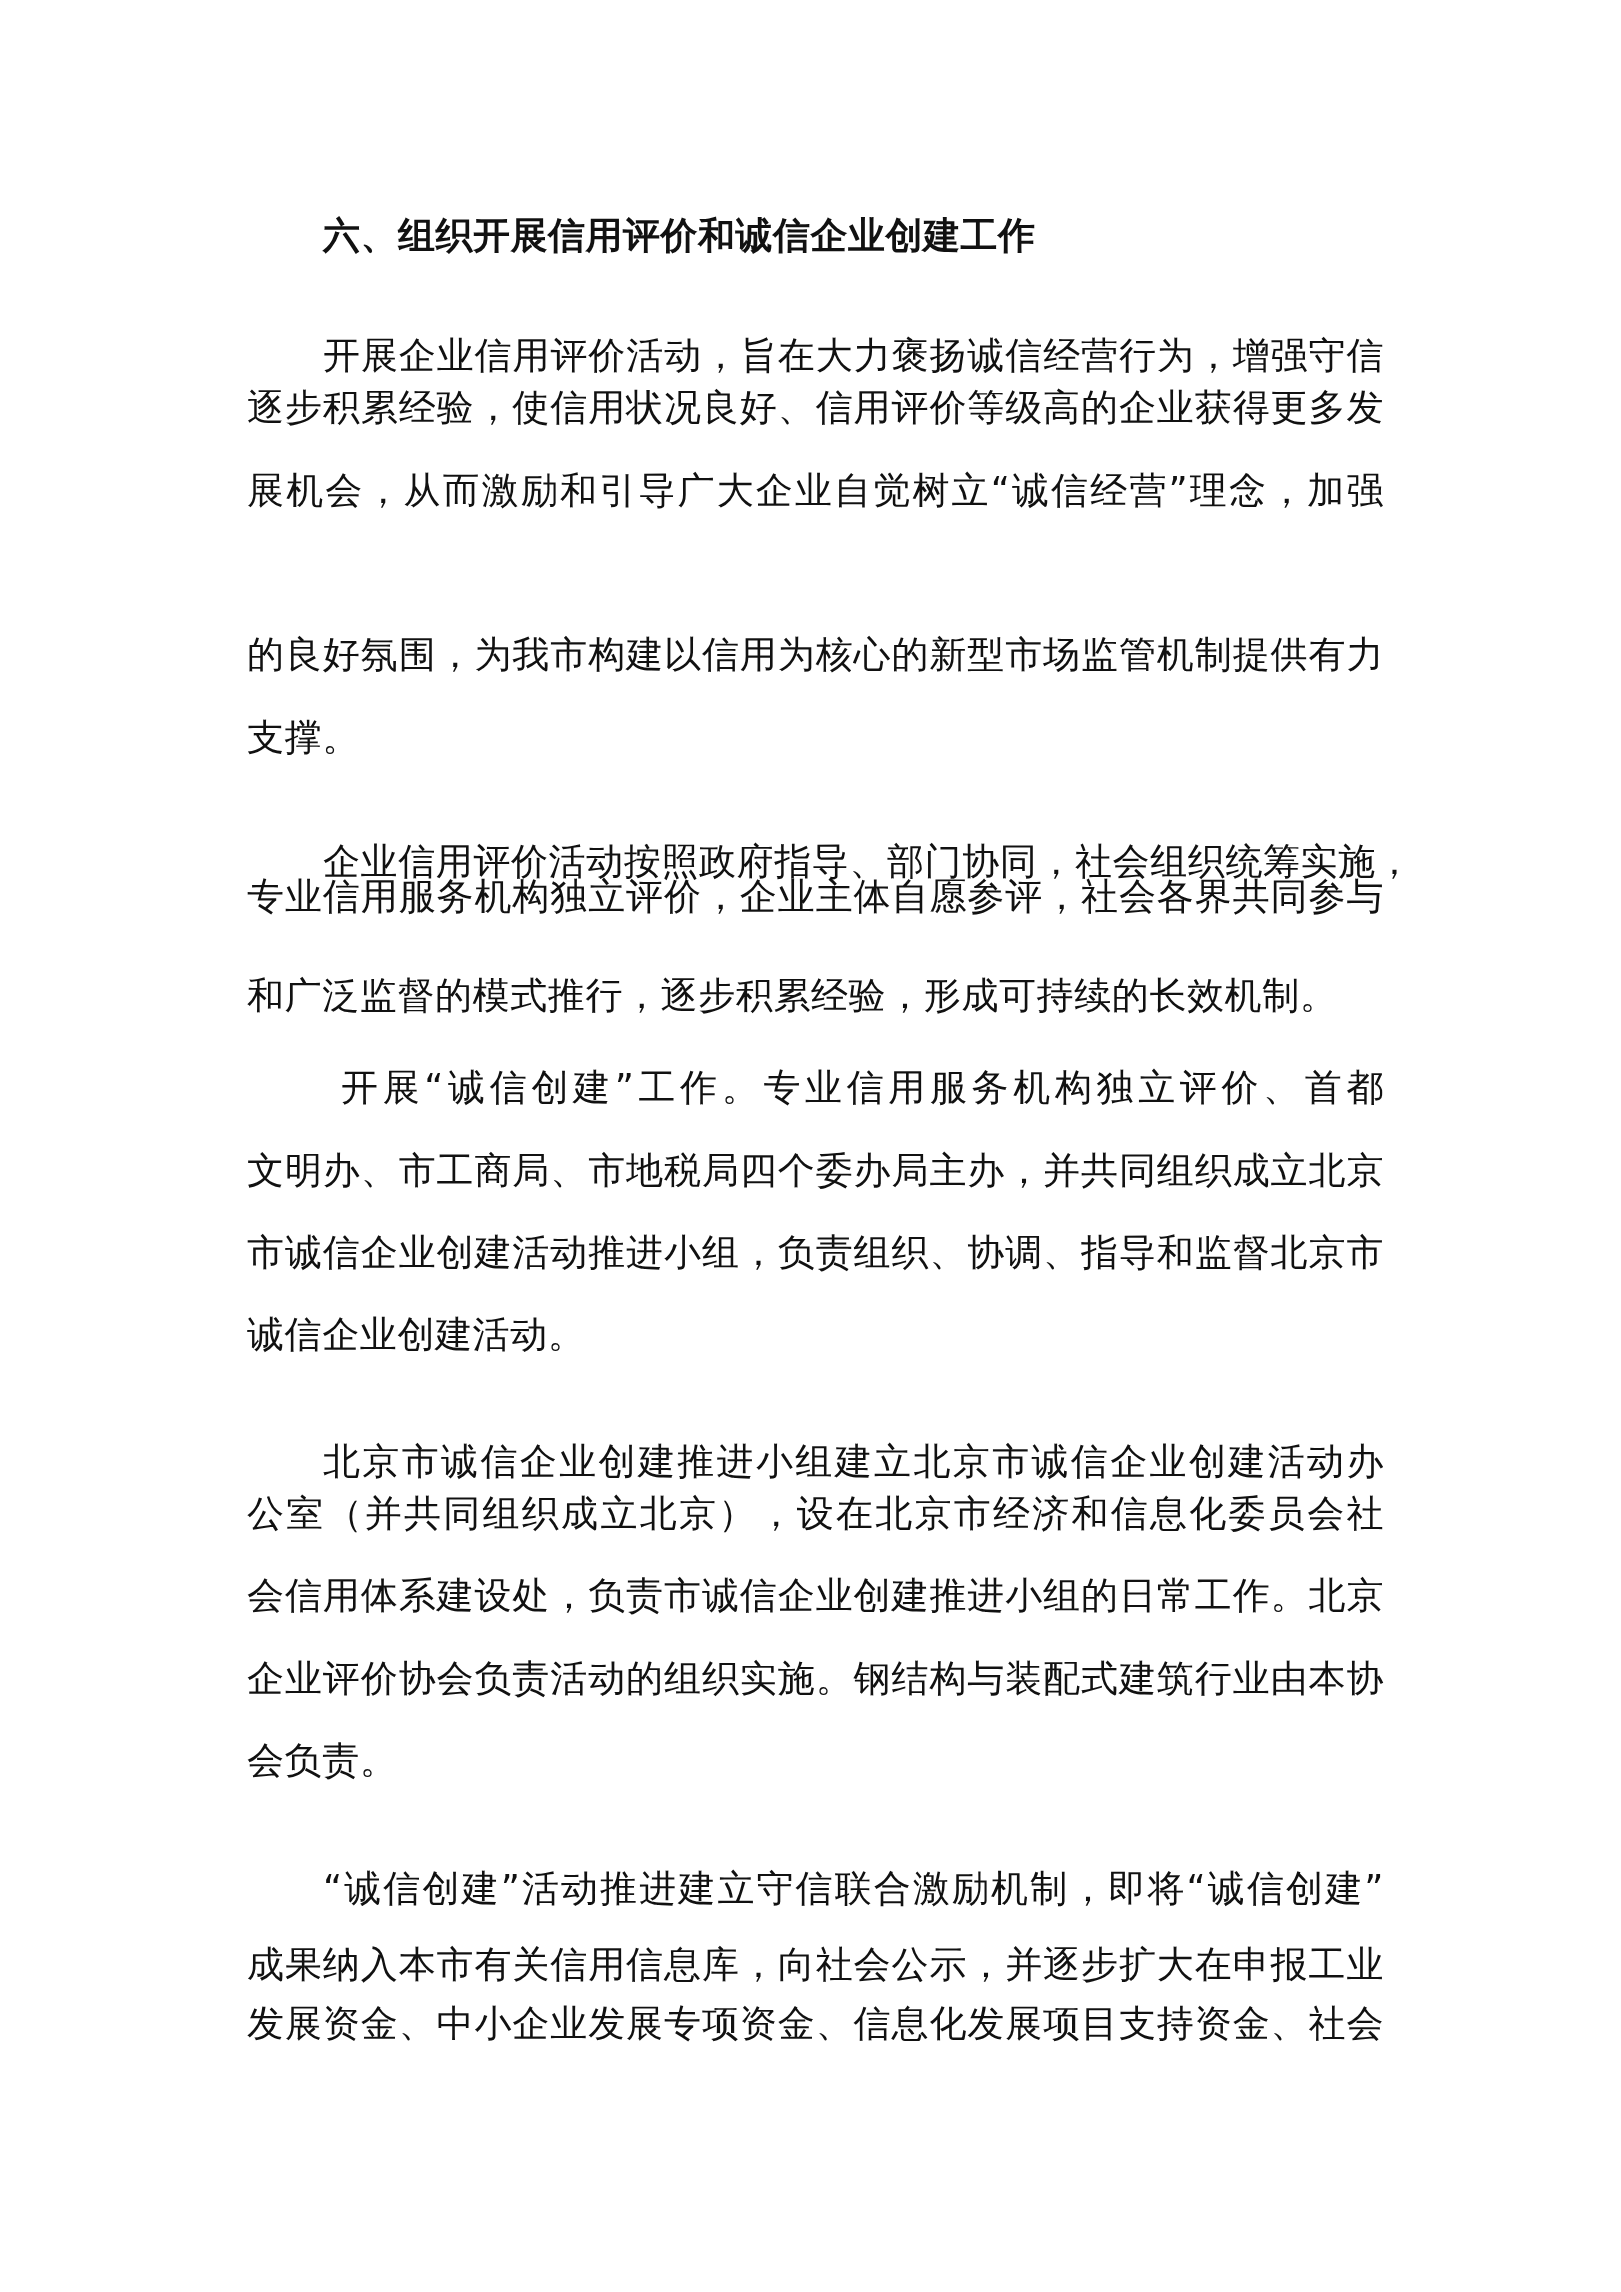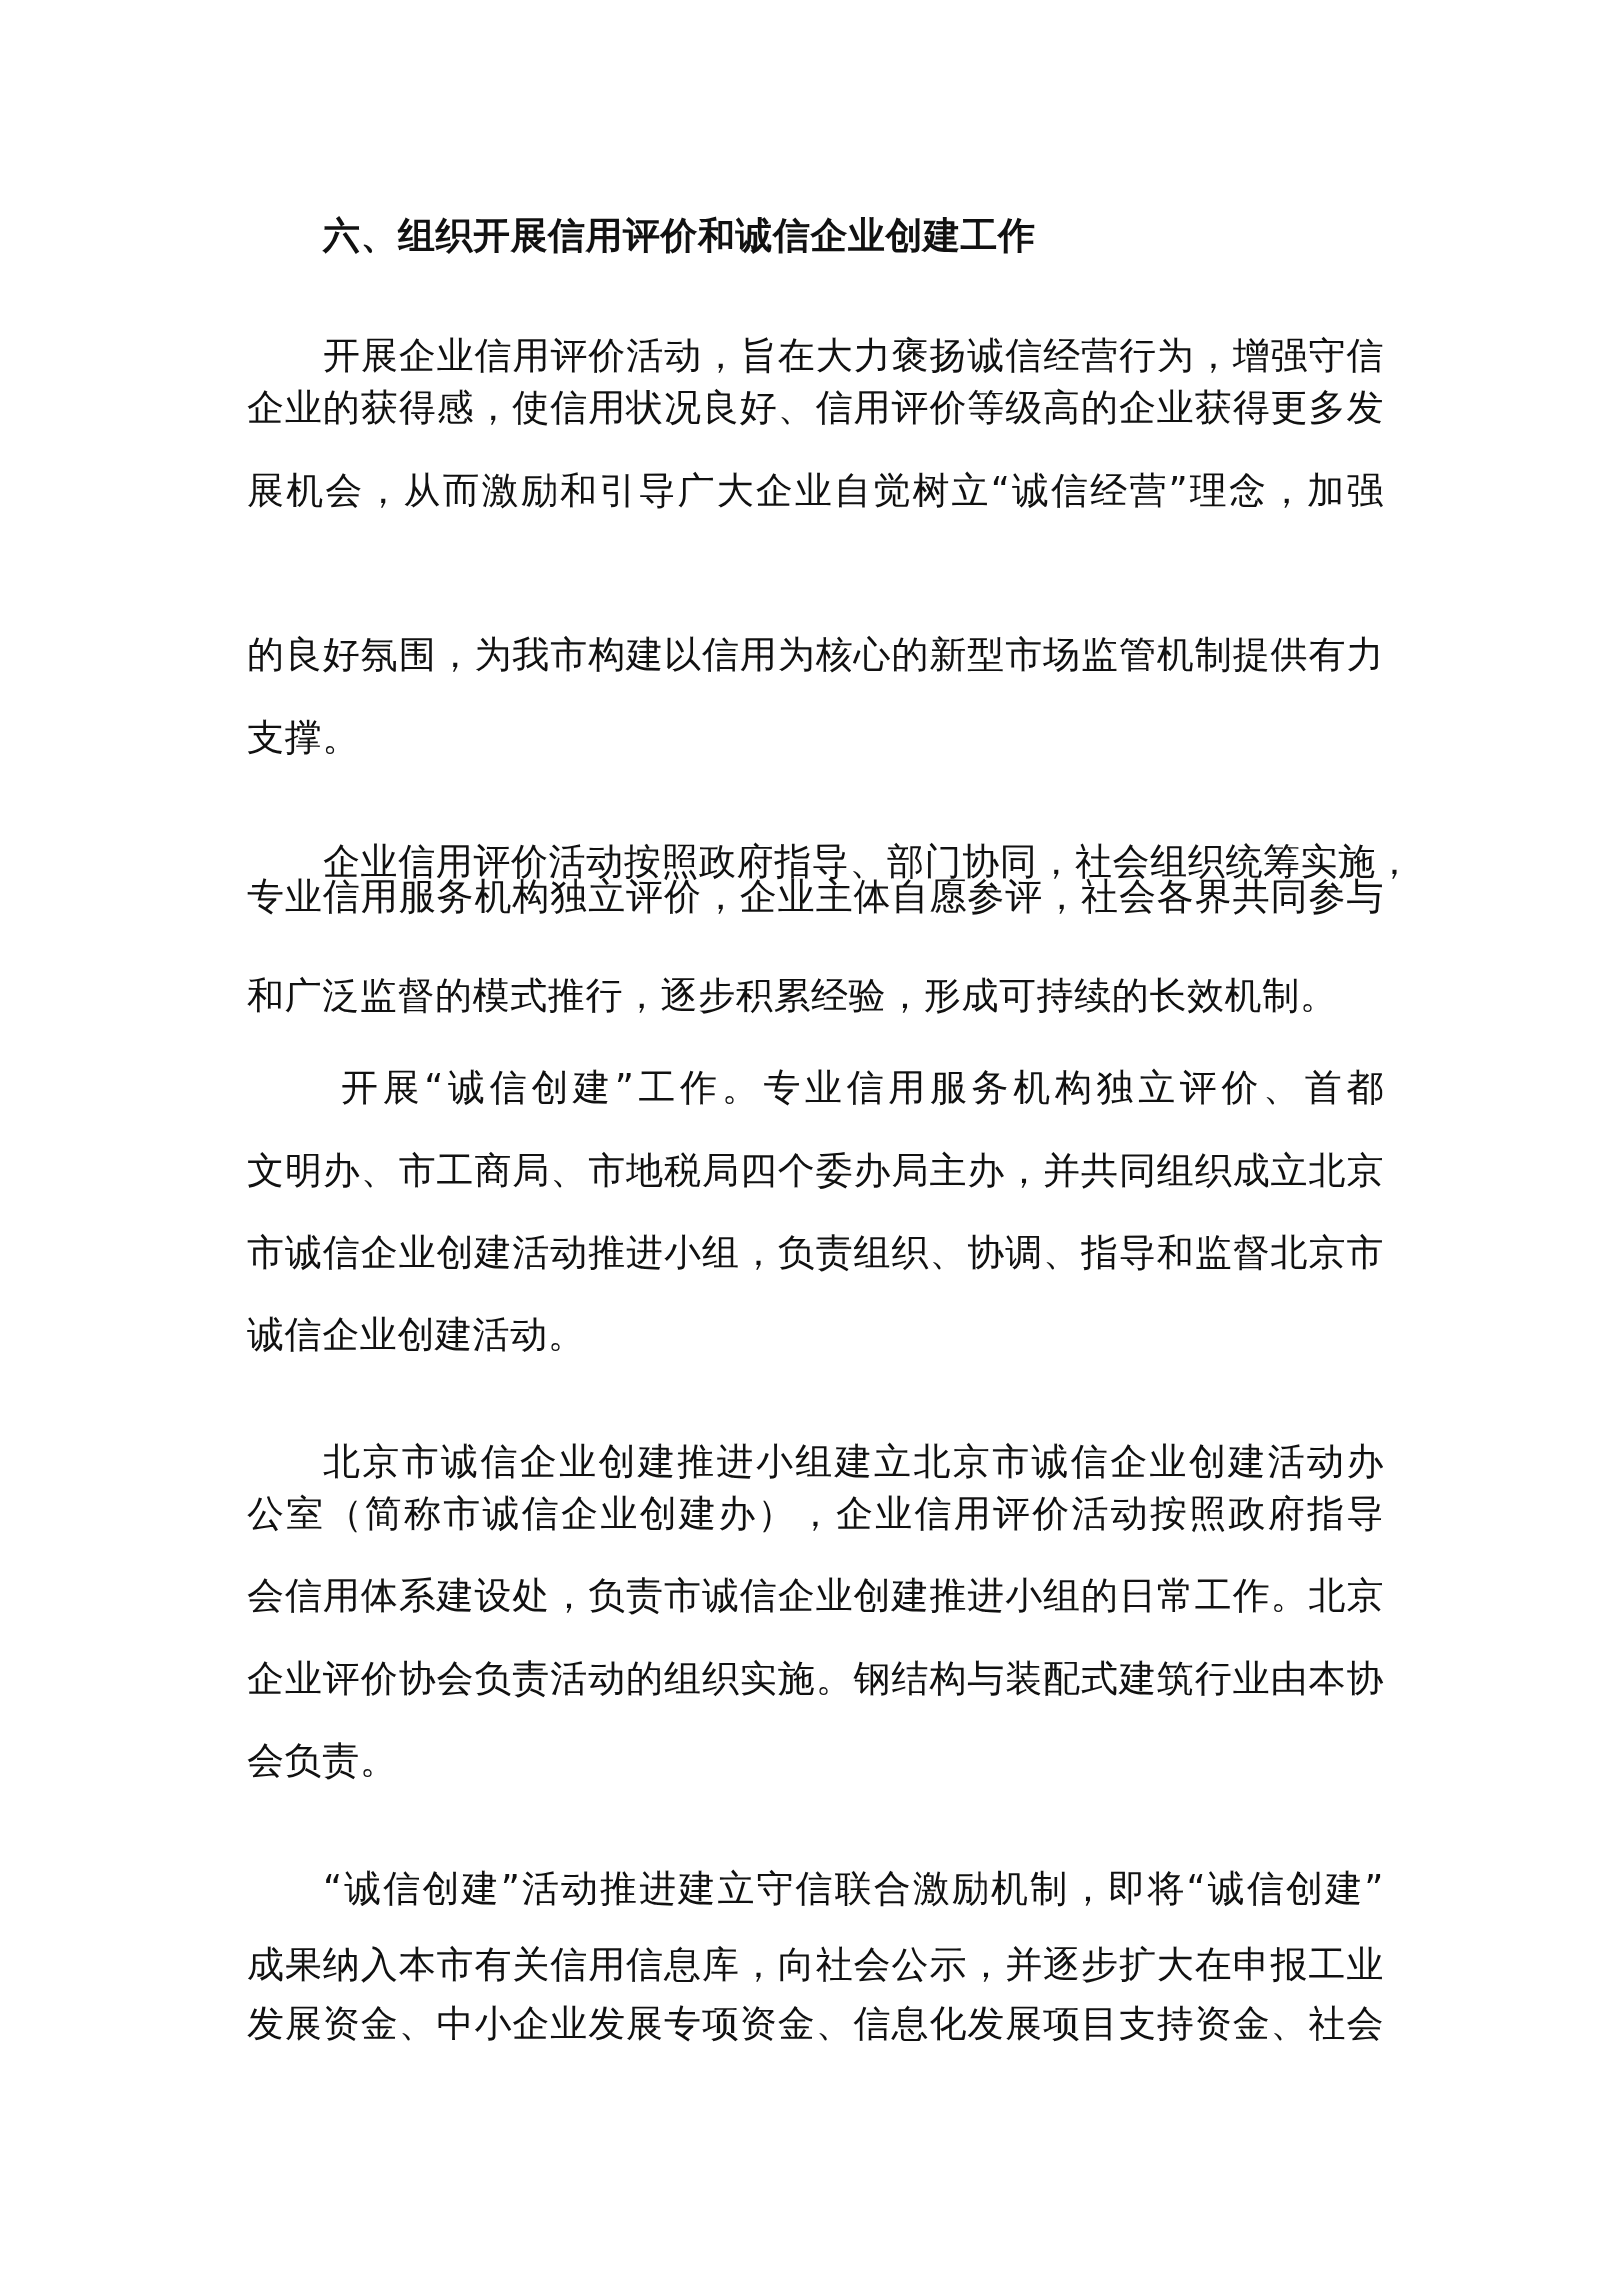--- a/index.html
+++ b/index.html
@@ -14,36 +14,36 @@
   .heading { position:absolute; left:323px; top:211px; font-size:37px; line-height:49px;
              font-weight:bold; white-space:nowrap; letter-spacing:0.5px; }
 </style>
 </head>
 <body>
 
 <div class="page">
   <div class="heading">六、组织开展信用评价和诚信企业创建工作</div>
 
   <div class="line indent" style="top:301px">开展企业信用评价活动，旨在大力褒扬诚信经营行为，增强守信</div>
-  <div class="line" style="top:383px">企业的获得感，使信用状况良好、信用评价等级高的企业获得更多发</div>
+  <div class="line" style="top:383px">逐步积累经验，使信用状况良好、信用评价等级高的企业获得更多发</div>
   <div class="line" style="top:466px">展机会，从而激励和引导广大企业自觉树立“诚信经营”理念，加强</div>
   <div class="line" style="top:630px">的良好氛围，为我市构建以信用为核心的新型市场监管机制提供有力</div>
   <div class="line indent" style="top:807px">企业信用评价活动按照政府指导、部门协同，社会组织统筹实施，</div>
 
   <div class="line last" style="top:713px">支撑。</div>
   <div class="line" style="top:872px">专业信用服务机构独立评价，企业主体自愿参评，社会各界共同参与</div>
   <div class="line last" style="top:971px">和广泛监督的模式推行，逐步积累经验，形成可持续的长效机制。</div>
 
   <div class="line indent2" style="top:1063px">开展“诚信创建”工作。专业信用服务机构独立评价、首都</div>
   <div class="line" style="top:1228px">市诚信企业创建活动推进小组，负责组织、协调、指导和监督北京市</div>
   <div class="line" style="top:1146px">文明办、市工商局、市地税局四个委办局主办，并共同组织成立北京</div>
   <div class="line last" style="top:1310px">诚信企业创建活动。</div>
 
   <div class="line indent" style="top:1407px">北京市诚信企业创建推进小组建立北京市诚信企业创建活动办</div>
-  <div class="line" style="top:1489px">公室（简称市诚信企业创建办），企业信用评价活动按照政府指导</div>
+  <div class="line" style="top:1489px">公室（并共同组织成立北京），设在北京市经济和信息化委员会社</div>
   <div class="line" style="top:1571px">会信用体系建设处，负责市诚信企业创建推进小组的日常工作。北京</div>
   <div class="line" style="top:1654px">企业评价协会负责活动的组织实施。钢结构与装配式建筑行业由本协</div>
   <div class="line last" style="top:1736px">会负责。</div>
 
   <div class="line indent" style="top:1834px">“诚信创建”活动推进建立守信联合激励机制，即将“诚信创建”</div>
   <div class="line" style="top:1940px">成果纳入本市有关信用信息库，向社会公示，并逐步扩大在申报工业</div>
   <div class="line" style="top:1999px">发展资金、中小企业发展专项资金、信息化发展项目支持资金、社会</div>
 </div>
 
 

